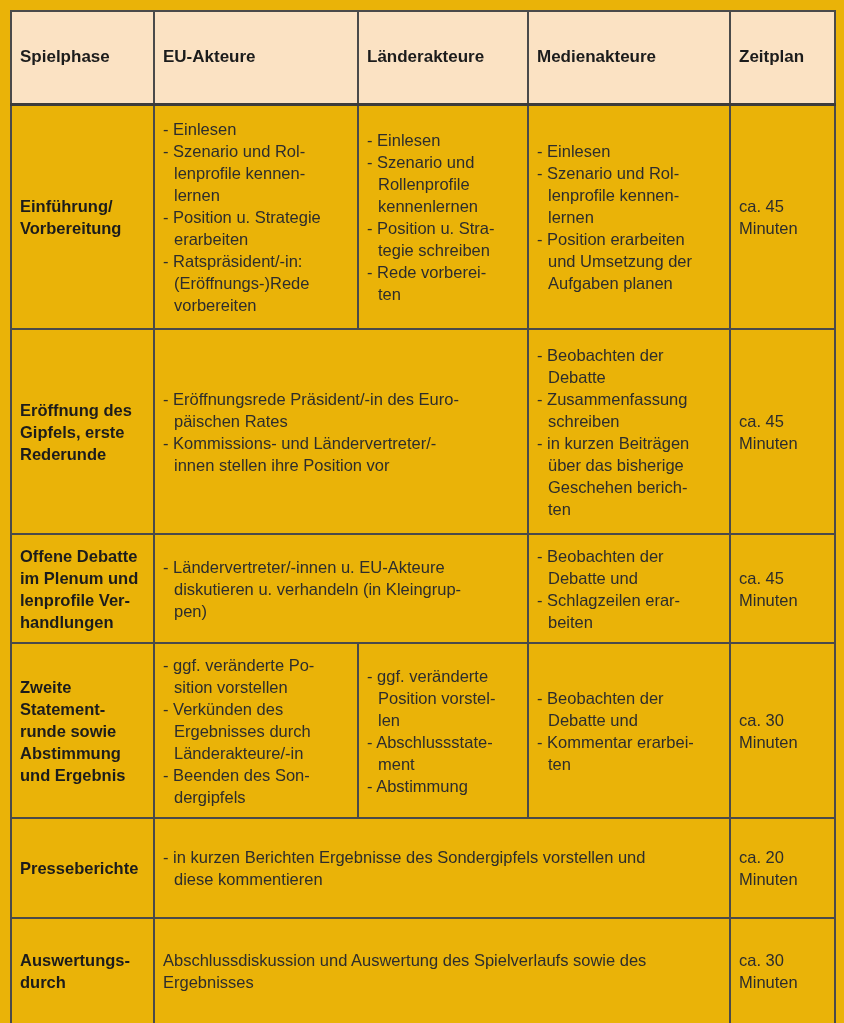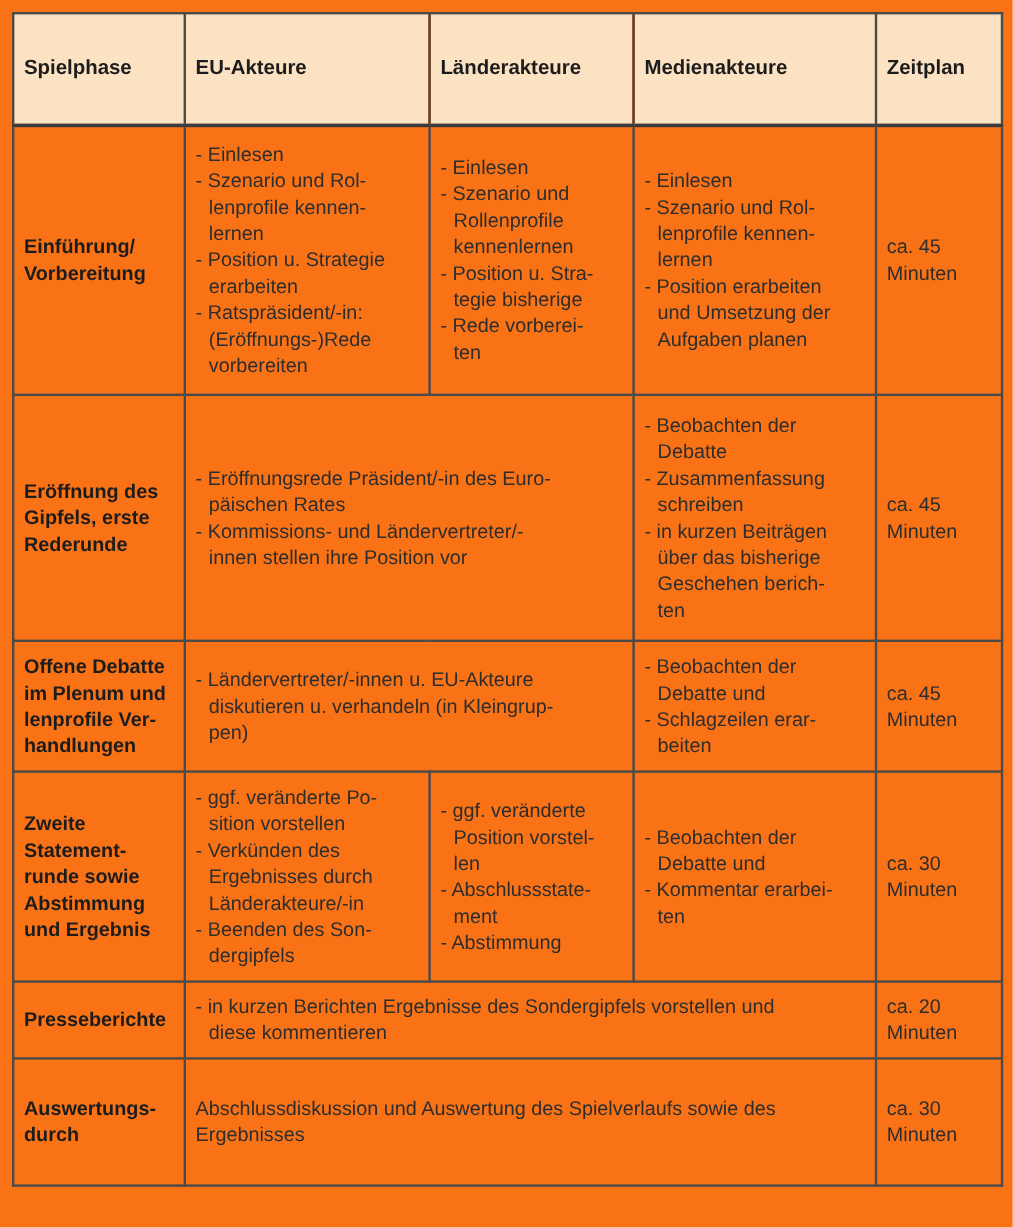--- a/index.html
+++ b/index.html
@@ -12,21 +12,21 @@
   *{box-sizing:border-box;}
   html,body{margin:0;padding:0;background:#ffffff;}
   body{
     font-family:"Liberation Sans","DejaVu Sans",sans-serif;
     color:var(--text);
   }
   .page{
     position:relative;
     width:844px;
     height:1023px;
-    background:#f97316;
+    background:#eab308;
     overflow:hidden;
   }
   table.schedule{
     position:absolute;
     left:10px;
     top:10px;
     width:824px;
     border-collapse:collapse;
     table-layout:fixed;
     border:2px solid var(--border-strong);
@@ -51,21 +51,21 @@
     border-bottom:3px solid var(--border-strong);
     font-size:17px;
     font-weight:bold;
     color:var(--text-bold);
     padding:6px 6px 6px 8px;
   }
   tr.row-0{height:225px;}
   tr.row-1{height:205px;}
   tr.row-2{height:109px;}
   tr.row-3{height:175px;}
-  tr.row-4{height:64px;}
+  tr.row-4{height:100px;}
   tr.row-5{height:106px;}
 
   td.phase{
     font-weight:bold;
     color:var(--text-bold);
     white-space:pre-line;
     padding:6px 4px 6px 8px;
   }
   td.content{
     padding:8px 6px 8px 8px;
@@ -121,21 +121,21 @@
             <div class="bullet">Ratspräsident/-in:
 (Eröffnungs-)Rede
 vorbereiten</div>
           </td>
           <td class="content">
             <div class="bullet">Einlesen</div>
             <div class="bullet">Szenario und
 Rollenprofile
 kennenlernen</div>
             <div class="bullet">Position u. Stra-
-tegie bisherige</div>
+tegie schreiben</div>
             <div class="bullet">Rede vorberei-
 ten</div>
           </td>
           <td class="content">
             <div class="bullet">Einlesen</div>
             <div class="bullet">Szenario und Rol-
 lenprofile kennen-
 lernen</div>
             <div class="bullet">Position erarbeiten
 und Umsetzung der

